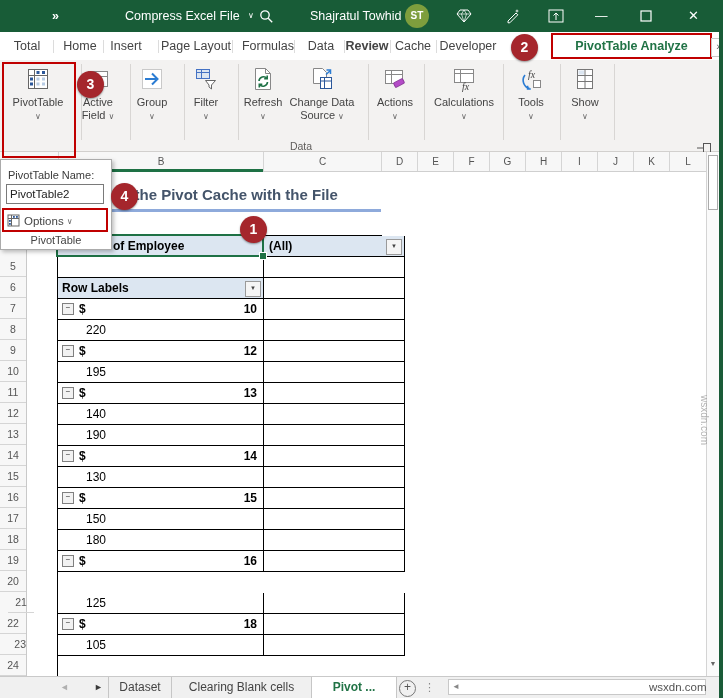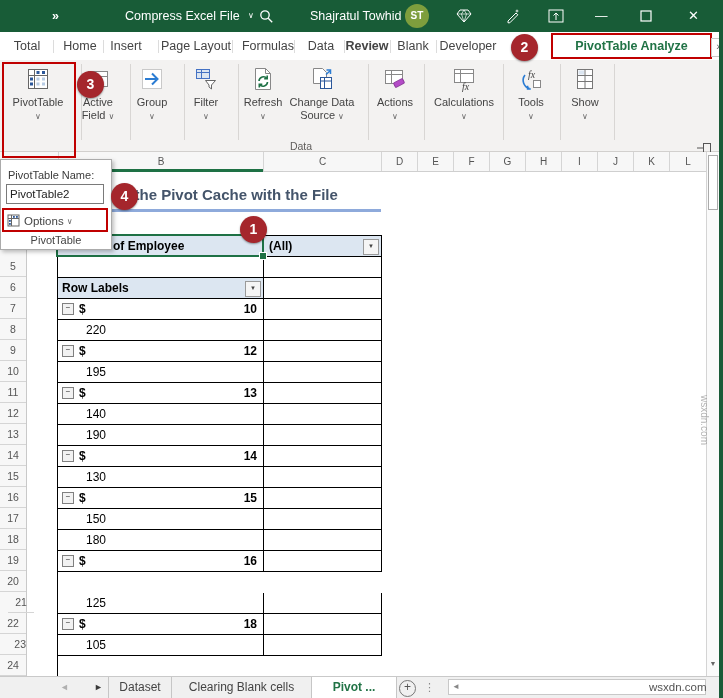--- a/index.html
+++ b/index.html
@@ -46,21 +46,21 @@
   .rowh{position:absolute;left:0;width:26px;height:21px;border-bottom:1px solid #D5D5D5;box-sizing:border-box;
     font-size:10.5px;color:#555;text-align:center;line-height:20px;}
   #heading{left:112px;top:186px;font-size:15px;font-weight:bold;color:#44546A;white-space:nowrap;}
   #heading-underline{left:58px;top:209px;width:323px;height:2.5px;background:#8EAADB;}
   
   #pivot{left:57px;top:235px;width:325px;height:441px;border-left:1px solid #000;border-top:1px solid #000;box-sizing:border-box;}
   .prow{position:absolute;left:0;width:324px;height:21px;}
   .pcell{position:absolute;top:0;height:21px;border-right:1px solid #000;border-bottom:1px solid #000;
     box-sizing:border-box;background:#fff;font-size:12px;color:#000;display:flex;align-items:center;}
   .pcell.b{left:0;width:206px;}
-  .pcell.c{left:206px;width:118px;}
+  .pcell.c{left:206px;width:141px;}
   .pcell.blue{background:#DCE6F1;}
   .pbold{font-weight:bold;}
   .collapse{width:10px;height:10px;border:1px solid #808080;background:#F2F2F2;font-size:8px;
     line-height:8px;text-align:center;color:#333;margin-left:4px;flex:none;}
   .dollar{margin-left:5px;font-weight:bold;}
   .gval{margin-left:auto;margin-right:6px;font-weight:bold;}
   .ival{margin-left:28px;}
   .dd{position:absolute;right:2px;top:3px;width:14px;height:14px;border:1px solid #9A9A9A;background:#F5F5F5;
     font-size:6px;color:#444;text-align:center;line-height:13px;}
   
@@ -141,21 +141,21 @@
   </div>
 
   <div id="menubar" class="abs">
       <div class="mtab" style="left: 27px;">Total</div>
       <div class="mtab" style="left: 80px;">Home</div>
       <div class="mtab" style="left: 126px;">Insert</div>
       <div class="mtab" style="left: 196px;">Page Layout</div>
       <div class="mtab" style="left: 268px;">Formulas</div>
       <div class="mtab" style="left: 321px;">Data</div>
       <div class="mtab" style="left: 367px; font-weight: bold;">Review</div>
-      <div class="mtab" style="left: 413px;">Blank</div>
+      <div class="mtab" style="left: 413px;">Cache</div>
       <div class="mtab" style="left: 468px;">Developer</div>
       <div class="msep" style="left: 53px;"></div>
       <div class="msep" style="left: 103px;"></div>
       <div class="msep" style="left: 158px;"></div>
       <div class="msep" style="left: 232px;"></div>
       <div class="msep" style="left: 294px;"></div>
       <div class="msep" style="left: 344px;"></div>
       <div class="msep" style="left: 390px;"></div>
       <div class="msep" style="left: 436px;"></div>
     </div>

